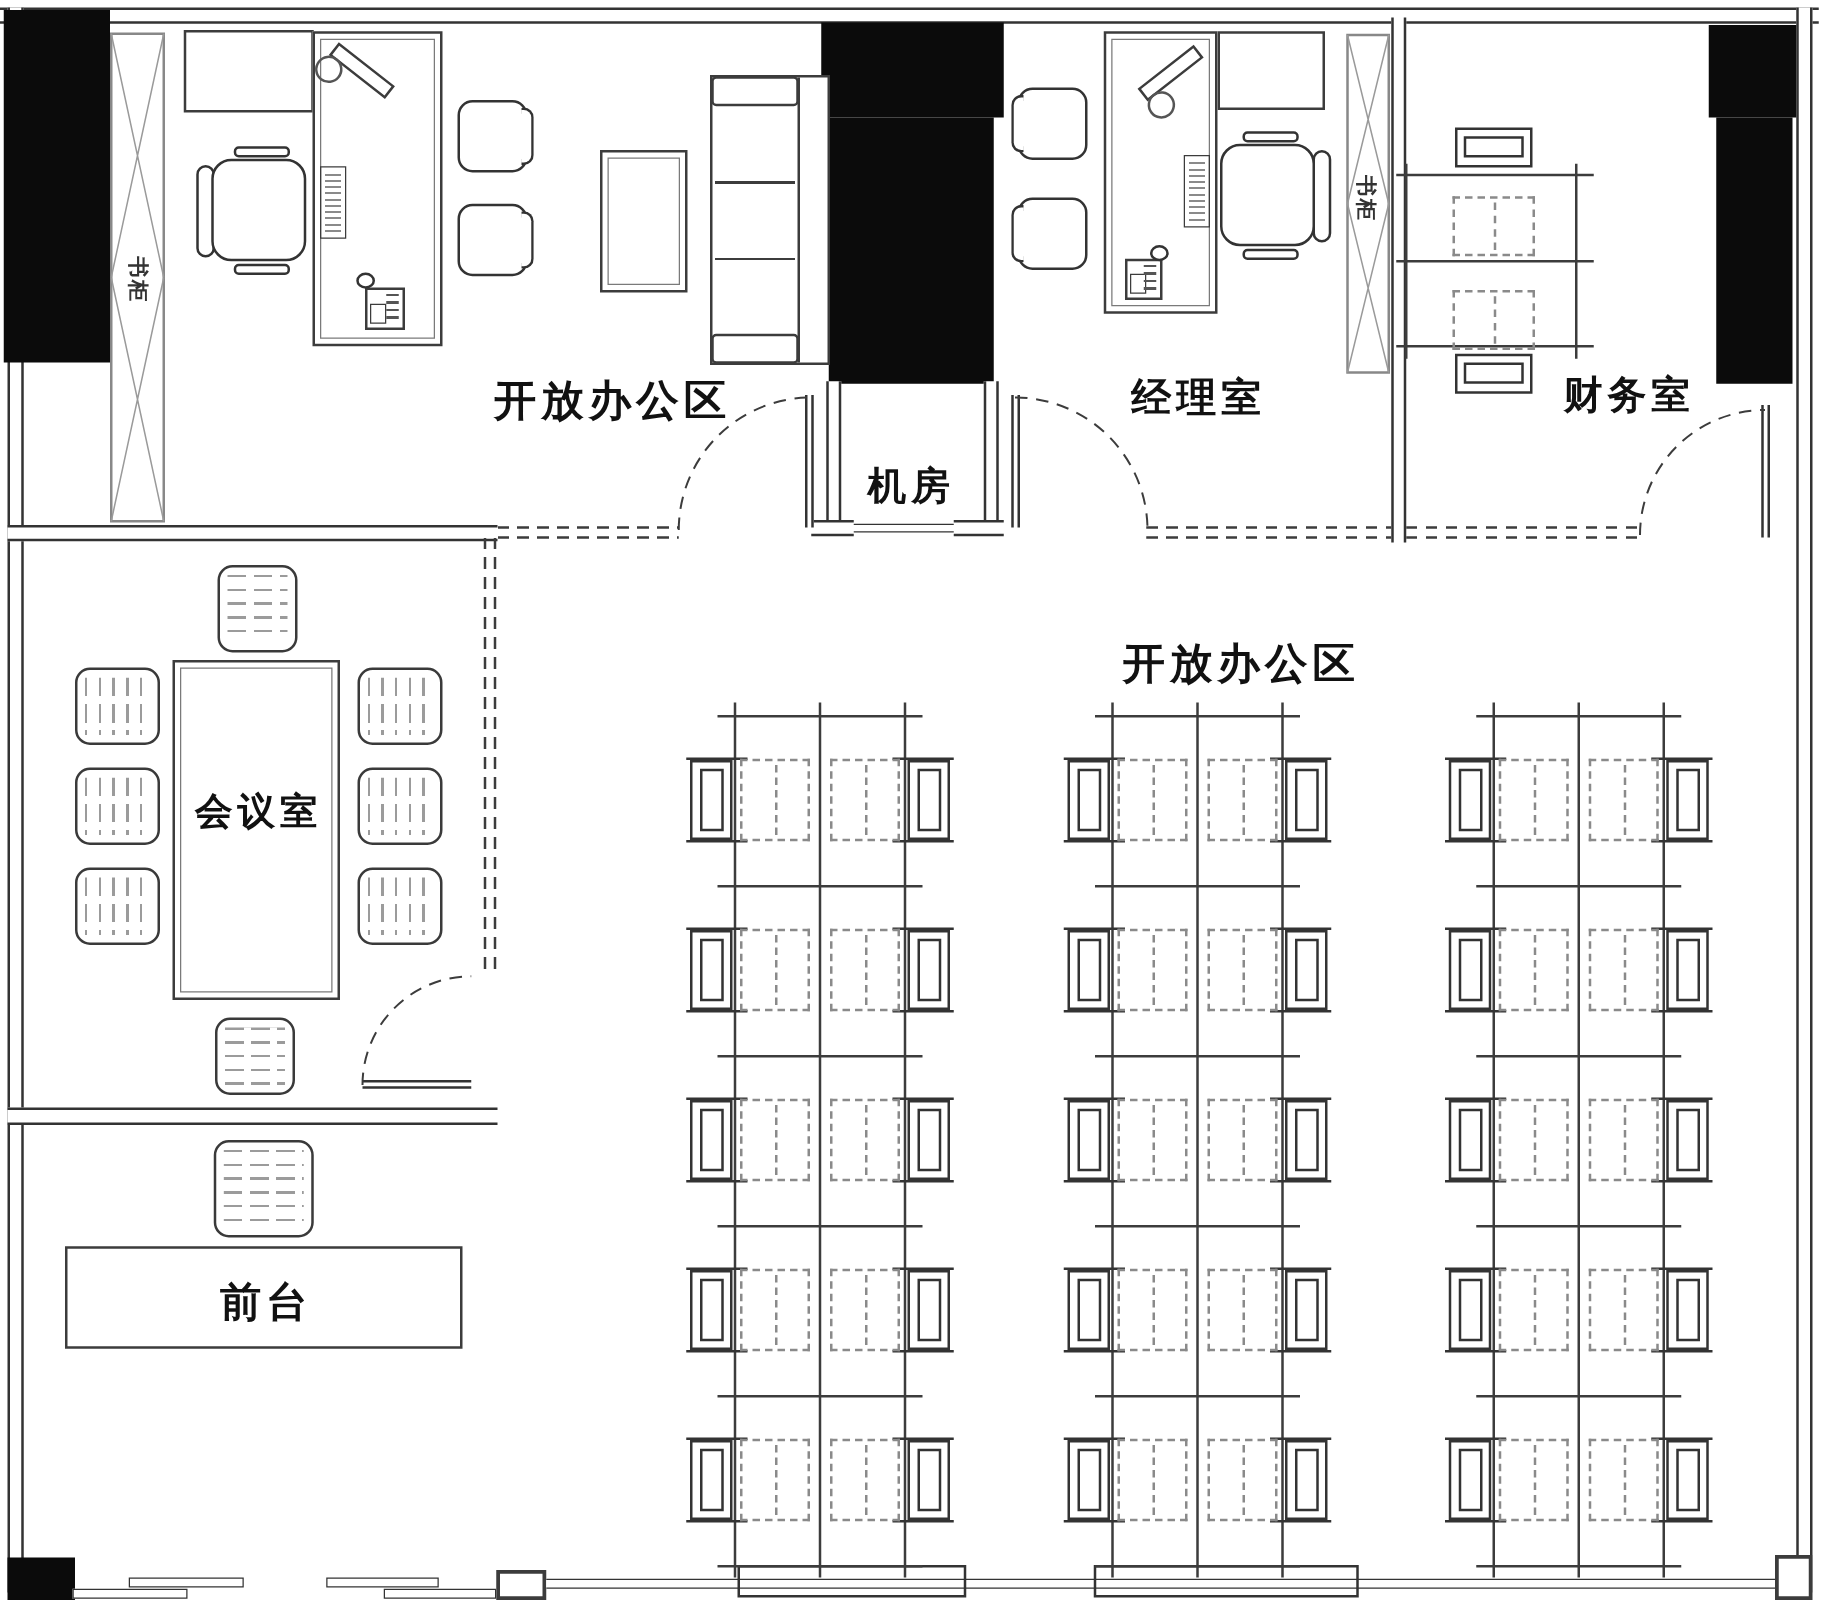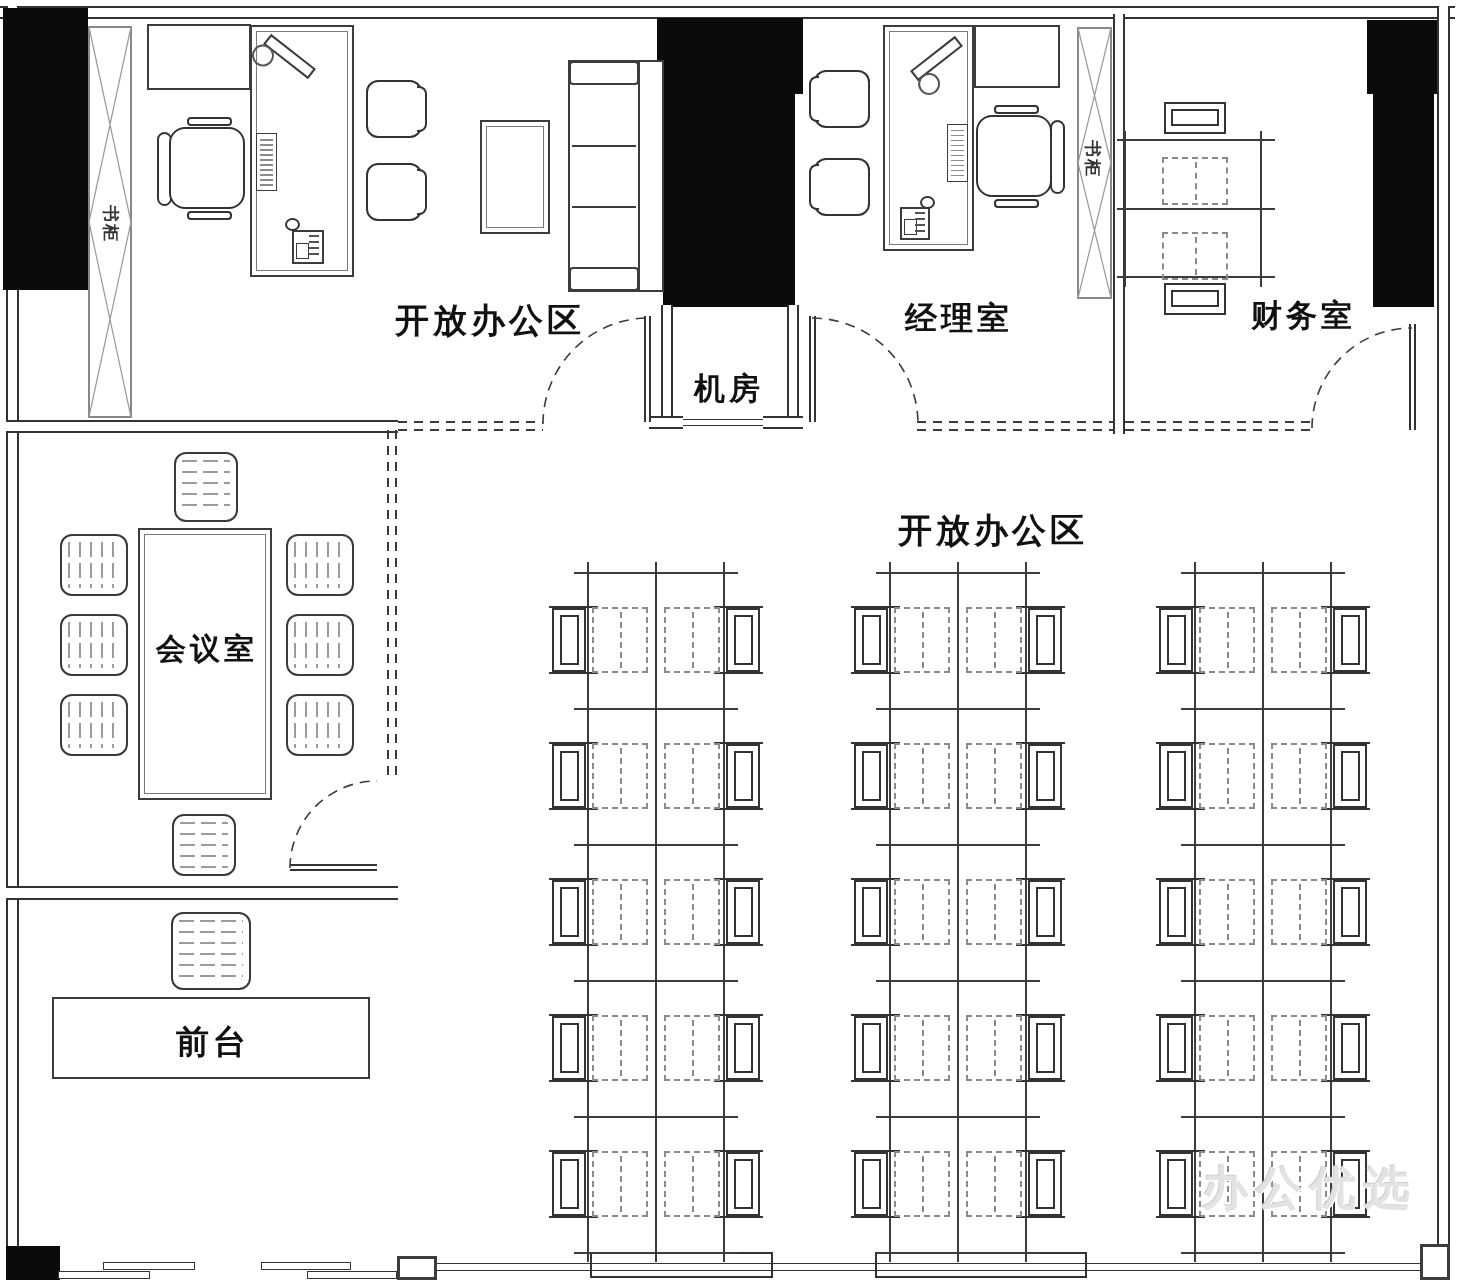--- a/index.html
+++ b/index.html
@@ -383,14 +383,13 @@
       <path d="M 812 318 A 106 106 0 0 1 918 424"></path>
       <path d="M 1312 428 A 100 100 0 0 1 1412 328"></path>
       <path d="M 290 868 A 87 87 0 0 1 377 781"></path>
     </g>
     <g stroke="#9a9a9a" stroke-width="1.2">
       <path d="M89 27 L131 222 M131 27 L89 222 M89 222 L131 417 M131 222 L89 417"></path>
       <path d="M1078 28 L1111 163 M1111 28 L1078 163 M1078 163 L1111 298 M1111 163 L1078 298"></path>
     </g>
   </svg>
 
-  <div id="watermark">办公优选</div>
 </div>
 
 </body></html>

